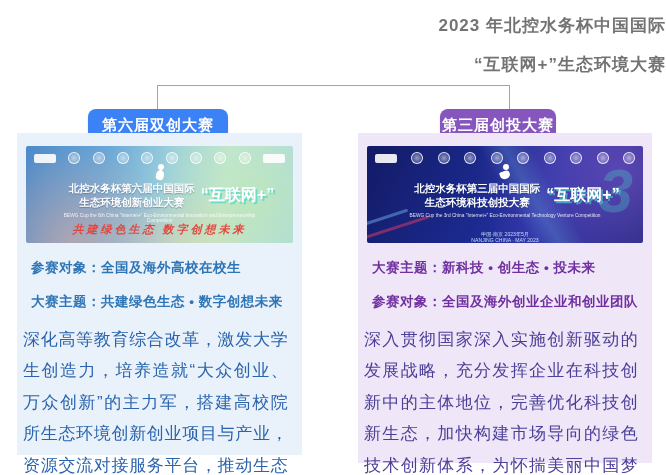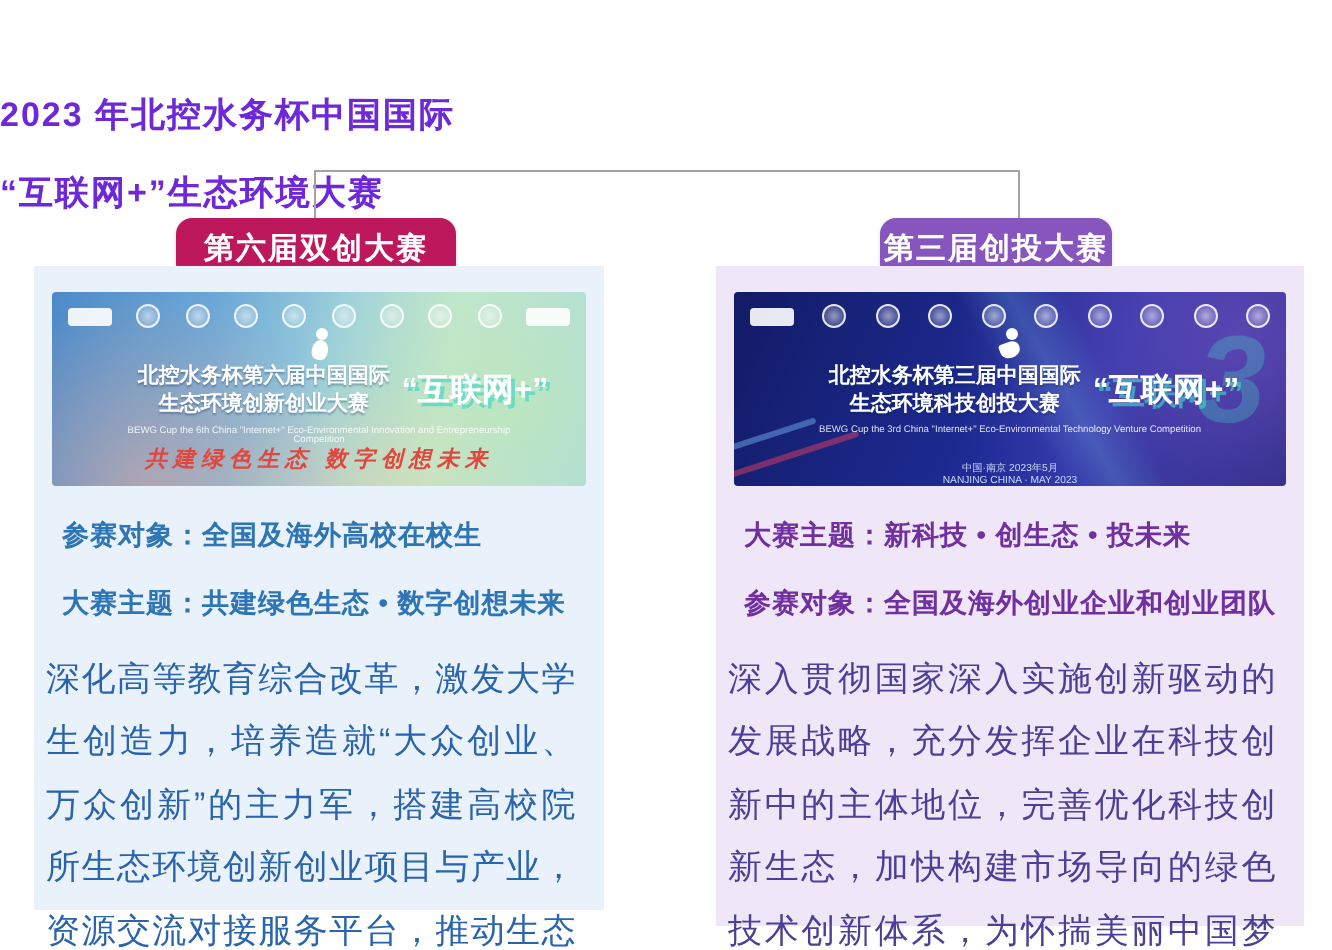--- a/index.html
+++ b/index.html
@@ -1,36 +1,36 @@
 <!DOCTYPE html>
 <html><head>
 <meta charset="utf-8">
 <style>
   html,body{margin:0;padding:0;background:#fff;}
   .canvas{
     position:relative;width:666px;height:475px;background:#ffffff;overflow:hidden;
     font-family:"Liberation Sans","DejaVu Sans",sans-serif;
   }
   .main-title{
-    position:absolute;left:0;right:0;text-align:left;
-    font-size:17px;font-weight:bold;color:#6d28d9;letter-spacing:1px;margin-top:32px;
+    position:absolute;left:0;right:0;text-align:right;
+    font-size:17px;font-weight:bold;color:#737373;letter-spacing:1px;
   }
   .main-title.line1{top:14px;}
   .main-title.line2{top:53px;}
   
   .connector{
     position:absolute;left:157px;top:85px;width:351px;height:25px;
     border-top:1px solid #a3a3a3;border-left:1px solid #a3a3a3;border-right:1px solid #a3a3a3;
   }
   .branch-label{
     position:absolute;top:109px;height:31px;line-height:31px;text-align:center;
     color:#ffffff;font-weight:bold;font-size:15px;border-radius:8px;letter-spacing:1px;
     box-shadow:0 1px 2px rgba(0,0,0,0.15);
   }
-  .branch-label.left{left:88px;width:140px;background:#be185d;}
+  .branch-label.left{left:88px;width:140px;background:#3b82f6;}
   .branch-label.right{left:440px;width:116px;background:#8655be;}
   
   .panel{position:absolute;top:133px;}
   .panel.leftp{left:17px;width:285px;height:322px;background:#e9f1fa;}
   .panel.rightp{left:358px;width:294px;height:330px;background:#efe6f8;}
   .banner{
     position:relative;margin:13px 9px 0 9px;height:97px;border-radius:2px;overflow:hidden;
   }
   .banner.blue{
     background:

